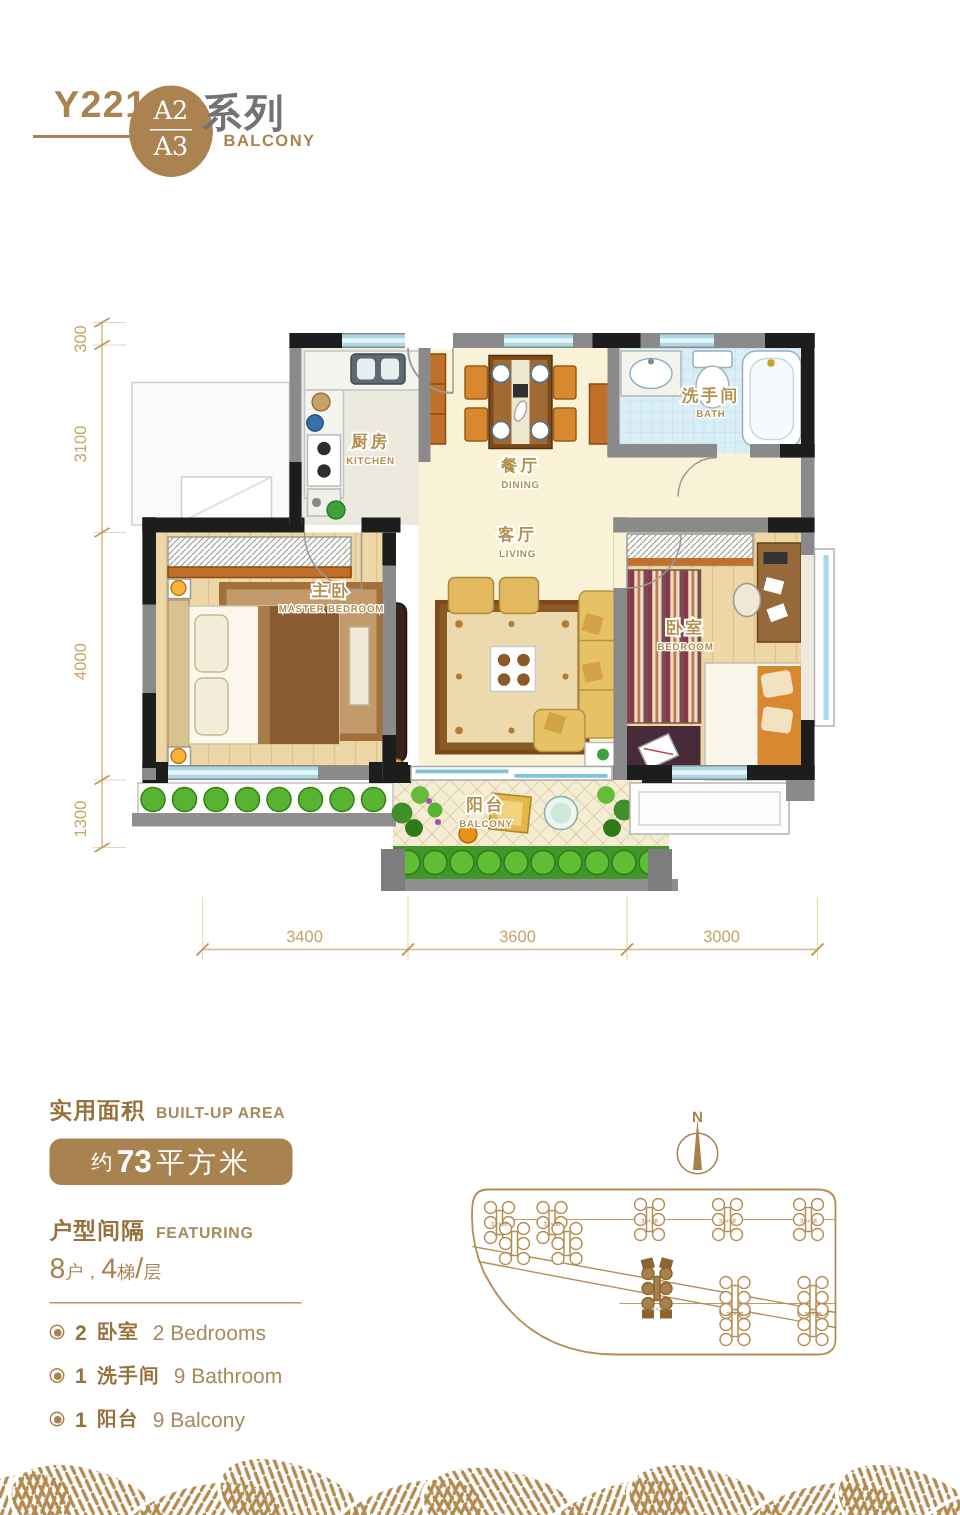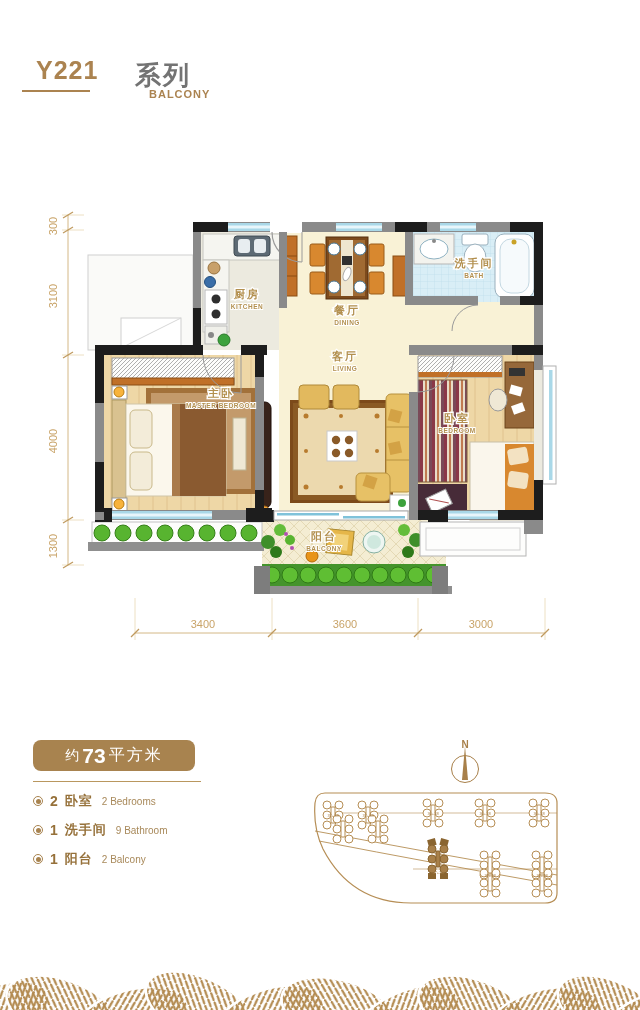--- a/index.html
+++ b/index.html
@@ -24,44 +24,49 @@
         stroke:#ffffff;stroke-width:1.8px;paint-order:stroke;text-anchor:middle;}
   .dim{font-size:11px;fill:#c9a469;text-anchor:middle;font-family:"Liberation Sans",sans-serif;}
   
   .info{position:absolute;left:33px;top:731px;width:240px;}
   .title-row{display:flex;align-items:baseline;gap:7px;}
   .zh-title{font-size:15px;font-weight:bold;color:#96713a;letter-spacing:1px;}
   .en-title{font-size:10.5px;font-weight:bold;color:#a8895a;letter-spacing:.5px;}
   .badge{margin-top:9px;width:162px;height:31px;background:#a8834f;border-radius:8px;
         display:flex;align-items:center;justify-content:center;color:#fff;gap:3px;}
   .badge .pre{font-size:14px;} .badge .val{font-size:21px;font-weight:bold;line-height:1;}
-  .badge .unit{font-size:16px;letter-spacing:2px;}
+  .badge .unit{font-size:19px;letter-spacing:2px;}
   .feat-row{margin-top:21px;}
   .units-line{margin-top:6px;color:#a8834f;}
   .units-line .big{font-size:19px;} .units-line .small{font-size:12px;}
   .divider{width:168px;border-bottom:1.5px solid #b9975f;margin:10px 0 10px;}
   .feature-item{display:flex;align-items:center;gap:7px;margin-bottom:11px;color:#96713a;}
   .bullet{width:8px;height:8px;border:1.5px solid #a8834f;border-radius:50%;position:relative;flex:none;}
   .bullet::after{content:"";position:absolute;left:1.5px;top:1.5px;width:5px;height:5px;background:#a8834f;border-radius:50%;}
   .fi-count{font-size:14px;font-weight:bold;}
   .fi-zh{font-size:13px;font-weight:bold;letter-spacing:1px;}
-  .fi-en{font-size:10px;color:#a8895a;margin-left:2px;}
+  .fi-en{font-size:14px;color:#a8895a;margin-left:2px;}
   
   .site-svg{position:absolute;left:293px;top:733px;}
   .site-n{font-size:10px;fill:#a8804a;text-anchor:middle;font-weight:bold;}
   .bl{font-size:4px;fill:#a8804a;text-anchor:middle;}
   .wave-svg{position:absolute;left:0;top:968px;}
 </style>
 </head>
 <body>
 
 <div class="page">
 
   <div class="y-code">Y221</div>
   <div class="y-underline"></div>
+  <div class="series-circle">
+    <div class="circle-top">A2</div>
+    <div class="circle-line"></div>
+    <div class="circle-bottom">A3</div>
+  </div>
   <div class="series-zh">系列</div>
   <div class="series-en">BALCONY</div>
 
   <svg class="plan-svg" width="640" height="475" viewBox="0 0 640 475">
     <defs>
       <pattern id="wrd" patternUnits="userSpaceOnUse" width="4" height="4">
         <path d="M0,4 L4,0" stroke="#9a9a9a" stroke-width="0.8" fill="none"></path>
       </pattern>
       <pattern id="btile" patternUnits="userSpaceOnUse" width="7" height="7">
         <path d="M7,0 H0 V7" stroke="#bcdde9" stroke-width="0.7" fill="none"></path>
@@ -367,43 +372,54 @@
       <line x1="268" y1="447" x2="276" y2="439" stroke="#c09a5e" stroke-width="1.2"></line>
       <line x1="414" y1="447" x2="422" y2="439" stroke="#c09a5e" stroke-width="1.2"></line>
       <line x1="541" y1="447" x2="549" y2="439" stroke="#c09a5e" stroke-width="1.2"></line>
       <text class="dim" x="203" y="438">3400</text>
       <text class="dim" x="345" y="438">3600</text>
       <text class="dim" x="481" y="438">3000</text>
     </g>
   </svg>
 
   <div class="info">
+    <div class="title-row">
+      <span class="zh-title">实用面积</span>
+      <span class="en-title">BUILT-UP AREA</span>
+    </div>
     <div class="badge">
       <span class="pre">约</span>
       <span class="val">73</span>
       <span class="unit">平方米</span>
+    </div>
+    <div class="title-row feat-row">
+      <span class="zh-title">户型间隔</span>
+      <span class="en-title">FEATURING</span>
+    </div>
+    <div class="units-line">
+      <span class="big">8</span><span class="small">户，</span><span class="big">4</span><span class="small">梯</span><span class="big">/</span><span class="small">层</span>
     </div>
     <div class="divider"></div>
     <div class="feature-item">
       <span class="bullet"></span>
       <span class="fi-count">2</span>
       <span class="fi-zh">卧室</span>
       <span class="fi-en">2 Bedrooms</span>
     </div>
     <div class="feature-item">
       <span class="bullet"></span>
       <span class="fi-count">1</span>
       <span class="fi-zh">洗手间</span>
       <span class="fi-en">9 Bathroom</span>
     </div>
     <div class="feature-item">
       <span class="bullet"></span>
       <span class="fi-count">1</span>
       <span class="fi-zh">阳台</span>
-      <span class="fi-en">2 Balcony</span>
+      <span class="fi-en">9 Balcony</span>
     </div>
   </div>
 
   <svg class="site-svg" width="332" height="185" viewBox="0 0 332 185">
     <defs>
       <g id="bldgH">
         <circle cx="-6" cy="-10" r="4" fill="#ffffff" stroke="#b68e55"></circle>
           <circle cx="6" cy="-10" r="4" fill="#ffffff" stroke="#b68e55"></circle>
         <circle cx="-6" cy="0" r="4" fill="#ffffff" stroke="#b68e55"></circle>
           <circle cx="6" cy="0" r="4" fill="#ffffff" stroke="#b68e55"></circle>

